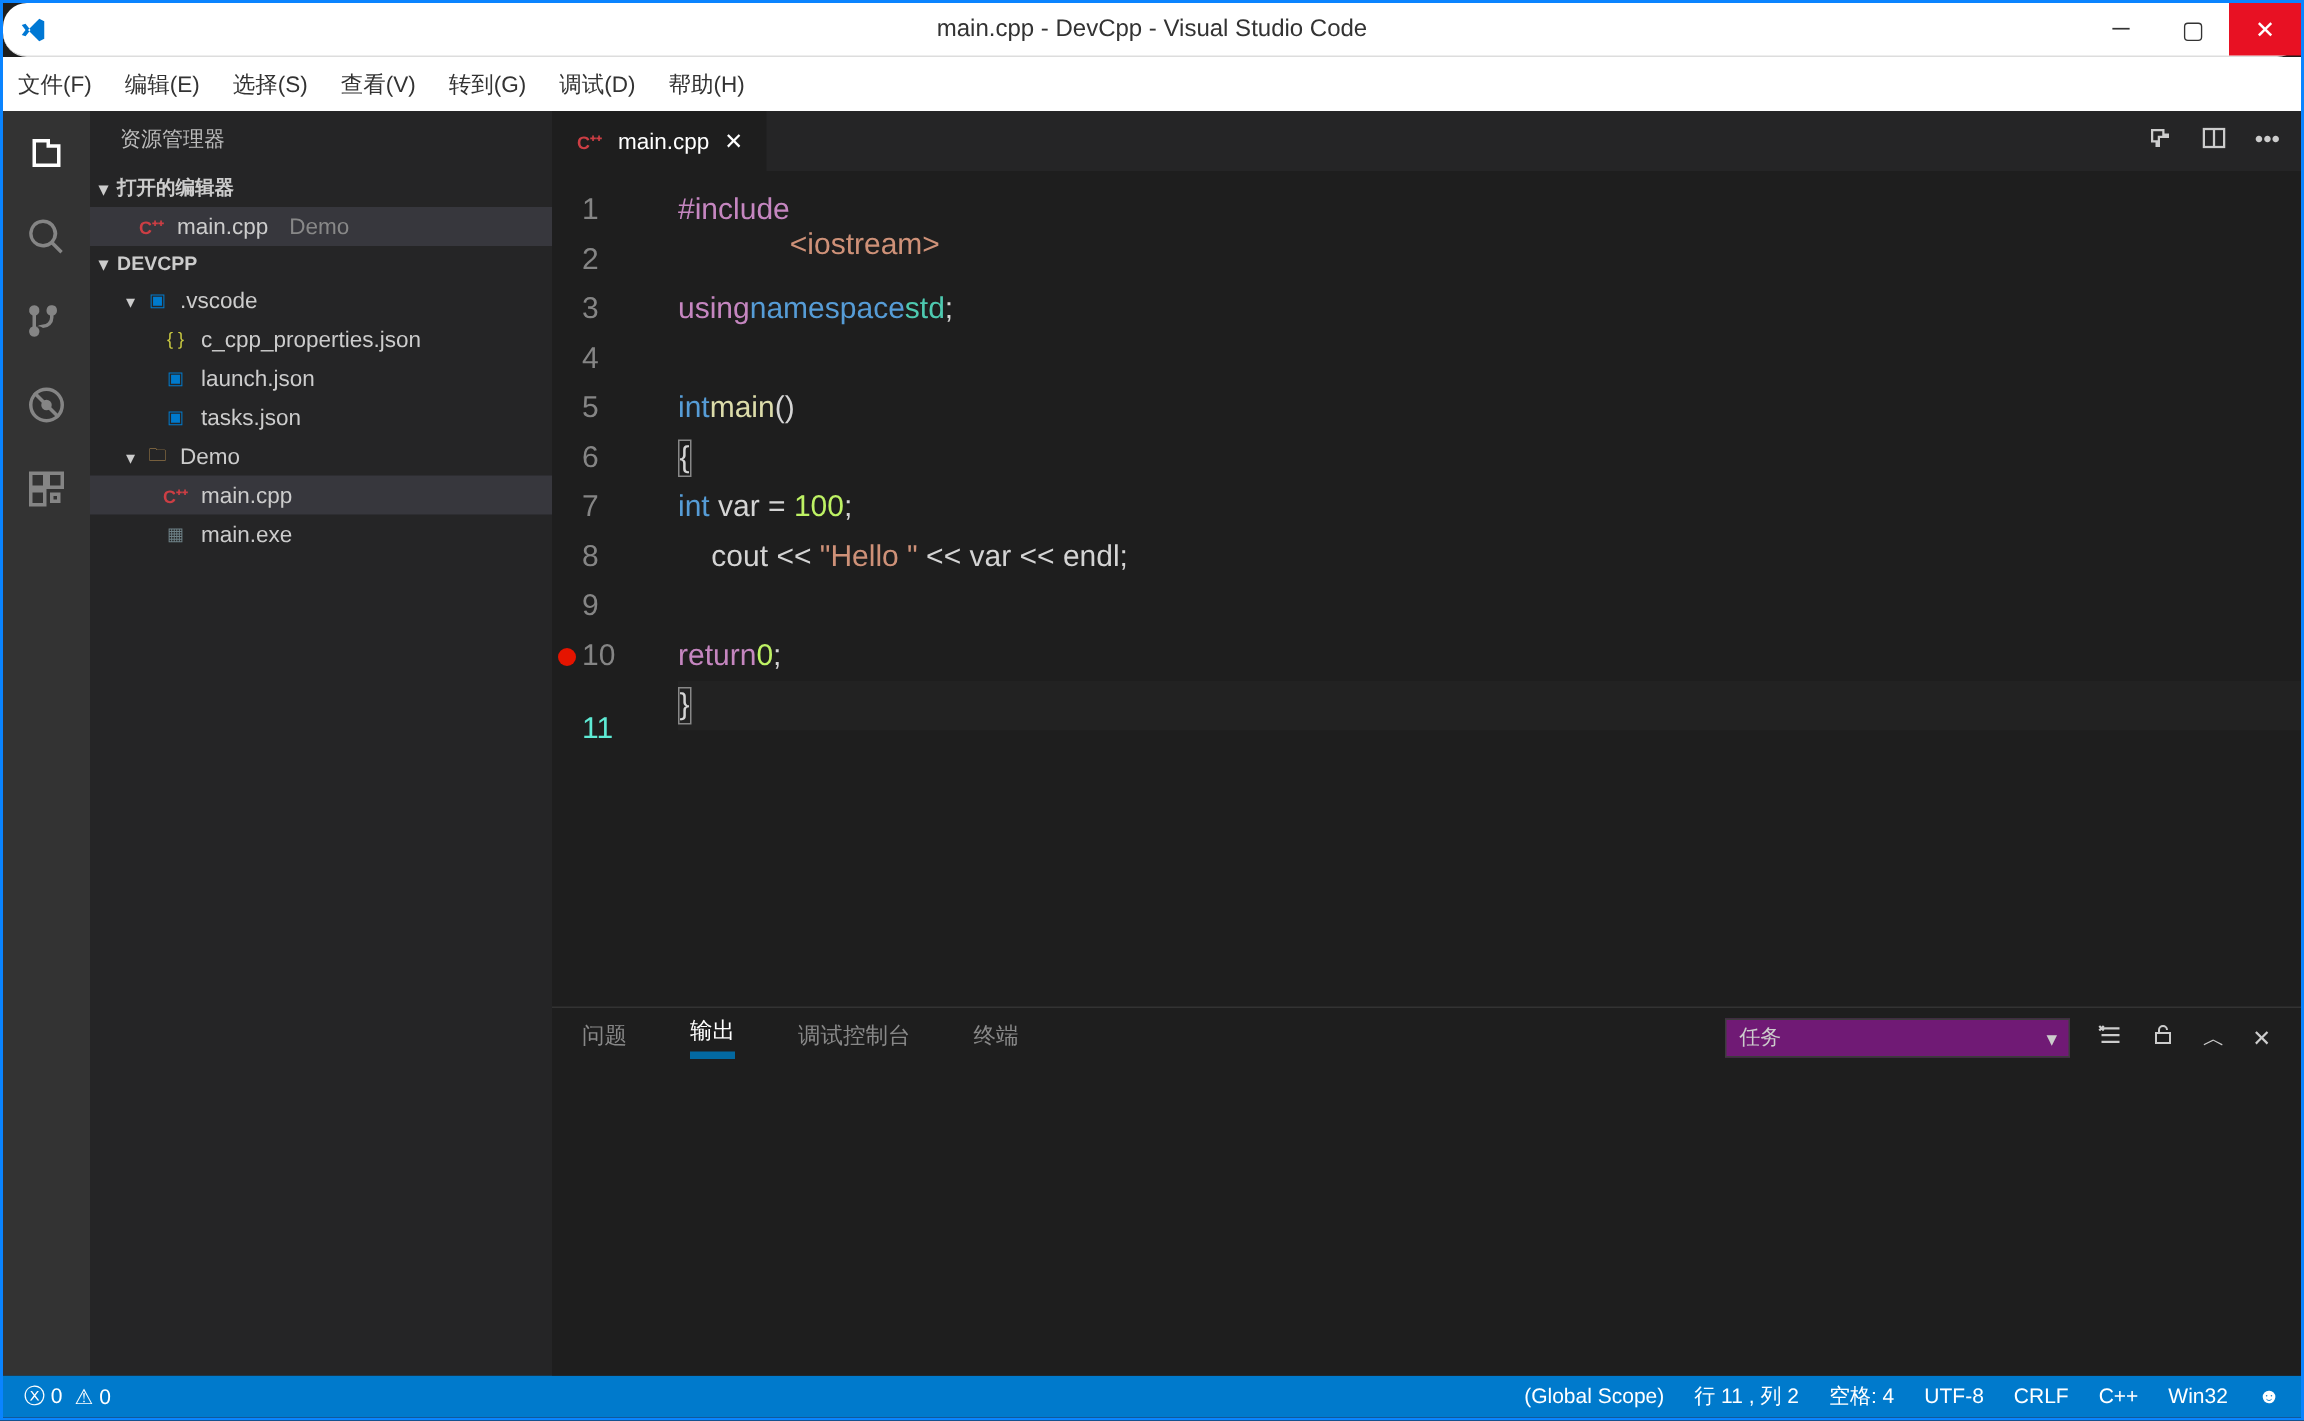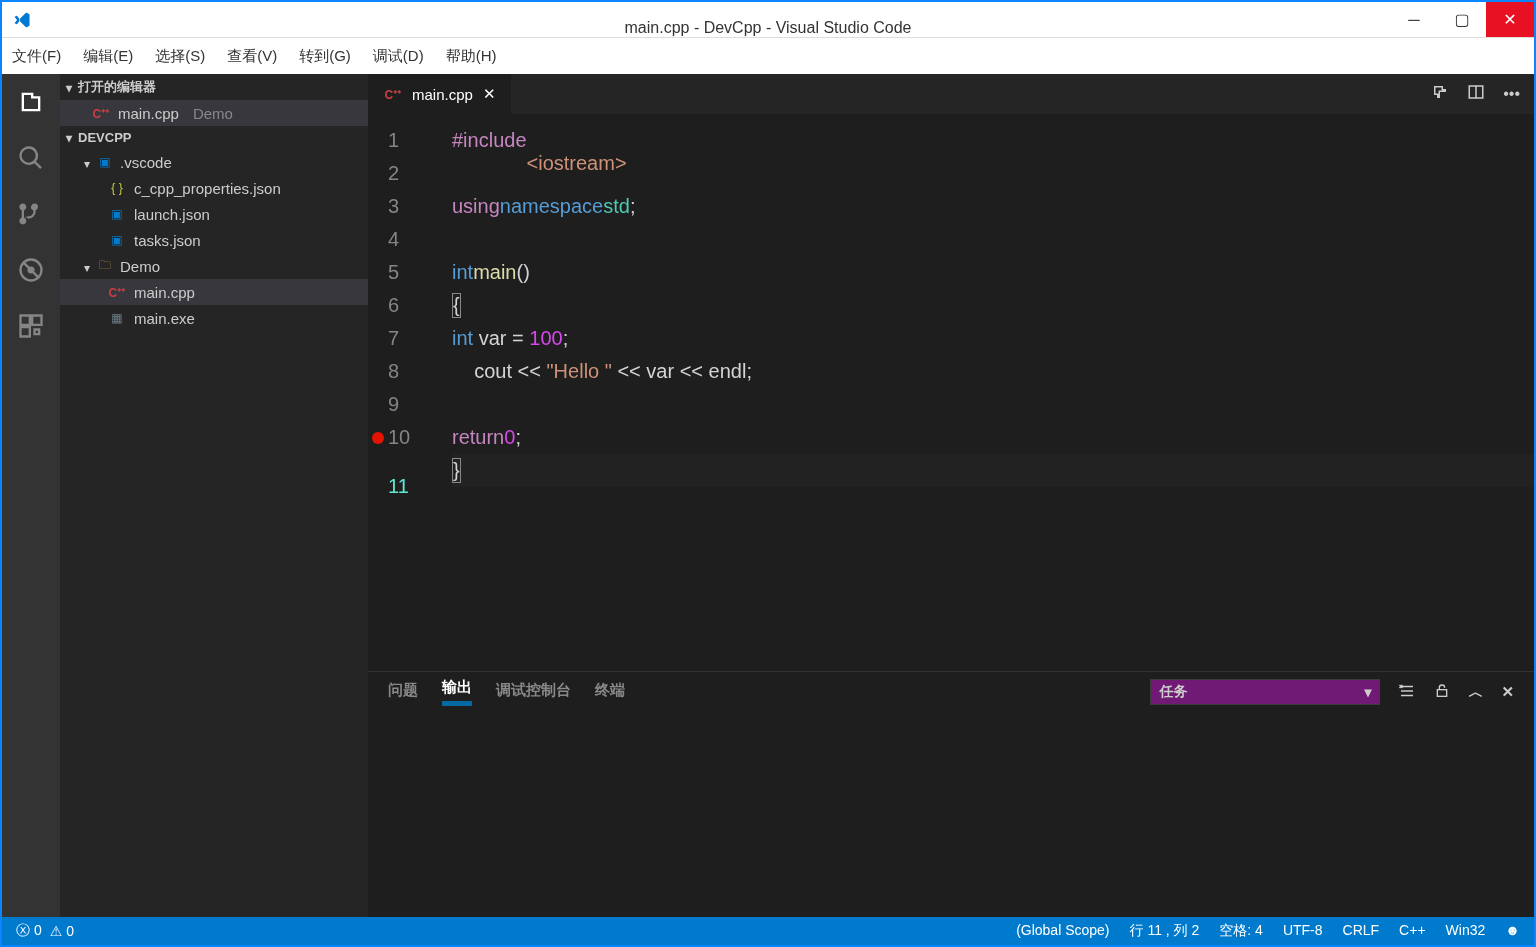--- a/index.html
+++ b/index.html
@@ -1,17 +1,17 @@
 <!DOCTYPE html>
 <html><head>
 <meta charset="utf-8">
 <style>
 * { margin: 0; padding: 0; box-sizing: border-box; font-family: "Segoe UI", "Microsoft YaHei", sans-serif; }
 body { width: 1536px; height: 947px; overflow: hidden; background: #1e1e1e; border: 2px solid #0a84ff; }
-.titlebar { height: 36px; background: #fff; display: flex; align-items: flex-end; position: relative; border-bottom: 1px solid #ddd; }
+.titlebar { height: 36px; background: #fff; display: flex; align-items: center; position: relative; border-bottom: 1px solid #ddd; border-radius: 16px; }
 .titlebar-icon { width: 40px; height: 100%; display: flex; align-items: center; justify-content: center; color: #0078d4; font-size: 18px; }
 .titlebar-title { position: absolute; left: 50%; transform: translateX(-50%); color: #333; font-size: 16px; }
 .titlebar-controls { margin-left: auto; display: flex; height: 100%; }
 .titlebar-btn { width: 48px; height: 100%; display: flex; align-items: center; justify-content: center; color: #333; cursor: pointer; }
 .titlebar-btn.close { background: #e81123; color: #fff; }
 .menubar { height: 36px; background: #fff; display: flex; align-items: center; padding: 0 10px; gap: 22px; color: #333; font-size: 15px; }
 .menubar-item { cursor: pointer; }
 .main { display: flex; height: calc(100% - 36px - 36px - 28px); }
 .activitybar { width: 58px; background: #333333; display: flex; flex-direction: column; align-items: center; padding-top: 12px; gap: 24px; }
 .activity-icon { width: 32px; height: 32px; display: flex; align-items: center; justify-content: center; color: #858585; cursor: pointer; }
@@ -44,26 +44,26 @@
 .bp-col { width: 20px; }
 .bp { width: 12px; height: 12px; background: #e51400; border-radius: 50%; margin-left: 4px; }
 .code { flex: 1; color: #d4d4d4; white-space: pre; }
 .line { height: 33px; display: flex; align-items: center; }
 .currentline { background: rgba(255,255,255,0.02); }
 .k-macro { color: #c586c0; }
 .k-include-str { color: #ce9178; margin-top: 45px; }
 .k-other { color: #c586c0; }
 .k-keyword { color: #569cd6; }
 .k-type { color: #4ec9b0; }
-.k-num { color: #d946ef; }
+.k-num { color: #bef264; }
 .k-str { color: #ce9178; }
 .k-func { color: #dcdcaa; }
 .bracket-box { border: 1px solid #888; padding: 0 0px; }
 .panel { height: 246px; background: #1e1e1e; border-top: 1px solid #333; display: flex; flex-direction: column; }
-.panel-tabs { height: 40px; display: flex; align-items: center; padding: 0 20px; gap: 24px; color: #888; font-size: 15px; font-weight: bold; }
+.panel-tabs { height: 40px; display: flex; align-items: center; padding: 0 20px; gap: 42px; color: #888; font-size: 15px; }
 .panel-tab.active { color: #fff; border-bottom: 5px solid #0369a1; }
 .panel-tab { cursor: pointer; padding-bottom: 4px; }
 .panel-right { margin-left: auto; display: flex; align-items: center; gap: 18px; }
 .panel-select { background: #701a75; color: #ccc; border: 1px solid #3c3c3c; padding: 2px 8px; width: 230px; height: 26px; font-size: 14px; display: flex; align-items: center; justify-content: space-between; cursor: pointer; }
 .panel-icon { color: #ccc; cursor: pointer; }
 .statusbar { height: 28px; background: #007acc; color: #fff; display: flex; align-items: center; padding: 0 14px; font-size: 14px; }
 .status-left { display: flex; align-items: center; gap: 8px; }
 .status-right { margin-left: auto; display: flex; align-items: flex-start; gap: 20px; }
 .status-item { cursor: pointer; }
 </style>
@@ -120,20 +120,21 @@
         </svg>
       </div>
     <div class="activity-icon">
         <svg viewBox="0 0 24 24">
           <path fill="currentColor" d="M3 3h8v8H3V3zm10 0h8v8h-8V3zM3 13h8v8H3v-8zm12 2h4v4h-4v-4z" fill-opacity="0" stroke="currentColor" stroke-width="2"></path>
         </svg>
       </div>
   </div>
 
   <div class="sidebar">
+    <div class="sidebar-title">资源管理器</div>
     <div class="sidebar-section-header">
         <span class="chevron"></span>
         <span>打开的编辑器</span>
       </div>
     <div class="sidebar-item selected">
       <span class="file-icon cpp">C⁺⁺</span>
       <span>main.cpp</span>
       <span class="dim">Demo</span>
     </div>
     <div class="sidebar-section-header">

